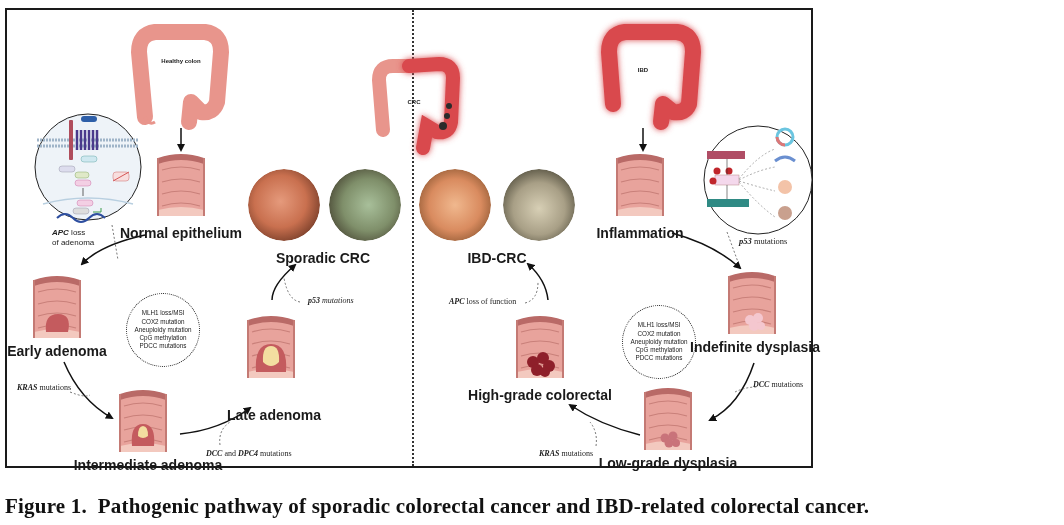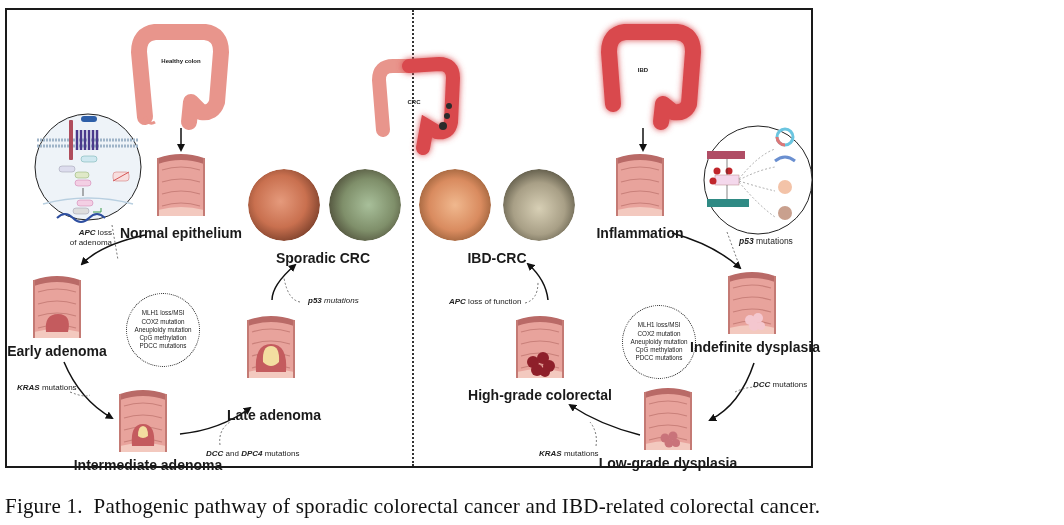--- a/index.html
+++ b/index.html
@@ -2,26 +2,26 @@
 <html><head>
 <meta charset="utf-8">
 <style>
   html, body { margin:0; padding:0; background:#ffffff; }
   body { width:1064px; height:525px; position:relative; overflow:hidden; font-family:"Liberation Sans", sans-serif; }
   .frame { position:absolute; left:5px; top:8px; width:808px; height:460px; border:2px solid #1a1a1a; box-sizing:border-box; background:#fff; }
   .divider { position:absolute; left:405px; top:0; height:100%; border-left:2px dotted #333; }
   .abs { position:absolute; }
   .lbl { position:absolute; font-weight:bold; font-size:14px; color:#1a1a1a; white-space:nowrap; transform:translateX(-50%); }
   .lbl-sm { position:absolute; font-weight:bold; font-size:6px; color:#1a1a1a; white-space:nowrap; transform:translateX(-50%); }
-  .mut { position:absolute; font-size:8px; color:#222; white-space:nowrap; }
+  .mut { position:absolute; font-size:8px; color:#222; white-space:nowrap;font-family:Liberation Serif, serif; }
   .mut b { font-style:italic; }
   .factors { position:absolute; width:74px; height:74px; border:1.5px dotted #222; border-radius:50%; box-sizing:border-box;
              display:flex; flex-direction:column; align-items:center; justify-content:center; font-size:6.3px; line-height:8.2px; color:#222; text-align:center; }
   .photo { position:absolute; width:72px; height:72px; border-radius:50%; overflow:hidden; }
-  .caption { position:absolute; left:5px; top:494px; font-family:"Liberation Serif", serif; font-weight:normal; font-size:21px; color:#111; white-space:nowrap; letter-spacing:0.2px; }
+  .caption { position:absolute; left:5px; top:494px; font-family:"Liberation Serif", serif; font-weight:bold; font-size:21px; color:#111; white-space:nowrap; letter-spacing:0.2px; }
   .tissue { position:absolute; }
   svg { overflow:visible; }
 </style>
 </head>
 <body>
 
 <svg width="0" height="0" style="position:absolute">
   <defs>
     <marker id="ah" markerWidth="8" markerHeight="8" refX="6" refY="4" orient="auto" markerUnits="userSpaceOnUse">
       <path d="M0,0 L8,4 L0,8 Z" fill="#111"></path>
@@ -122,21 +122,21 @@
   <rect x="42" y="68" width="16" height="6" rx="3" fill="#f3cfe4" stroke="#c7a" stroke-width="0.5"></rect>
   <rect x="80" y="60" width="16" height="9" rx="3" fill="#f8dede" stroke="#c66" stroke-width="0.5"></rect>
   <line x1="80" y1="69" x2="96" y2="60" stroke="#c33" stroke-width="0.8"></line>
   <line x1="50" y1="76" x2="50" y2="84" stroke="#222" stroke-width="0.7"></line>
   <path d="M10,92 Q55,80 100,92" stroke="#b8cfe0" stroke-width="1.5" fill="none"></path>
   <rect x="44" y="88" width="16" height="6" rx="3" fill="#f3cfe4" stroke="#c7a" stroke-width="0.5"></rect>
   <rect x="40" y="96" width="16" height="6" rx="3" fill="#ddd" stroke="#99a" stroke-width="0.5"></rect>
   <path d="M24,106 Q32,98 40,106 T56,106 T72,106" stroke="#2e4fa0" stroke-width="2" fill="none"></path>
   <path d="M60,100 h8 v-4" stroke="#3a9a4a" stroke-width="1" fill="none"></path>
 </svg>
-<div class="abs" style="left:52px;top:228px;font-size:8px;text-align:right;width:60px;color:#222;line-height:10px">
+<div class="abs" style="left:52px;top:228px;font-size:8px;text-align:left;width:60px;color:#222;line-height:10px">
   <b><i>APC</i></b><span> loss</span><br>
   <span>of adenoma</span>
 </div>
 
 <svg class="abs" style="left:703px;top:125px" width="110" height="110">
   <circle cx="55" cy="55" r="54" fill="#fff" stroke="#222" stroke-width="1"></circle>
   <rect x="4" y="26" width="38" height="8" fill="#b04d65"></rect>
   <rect x="12" y="50" width="24" height="10" fill="#f4d8ec" stroke="#b88" stroke-width="0.5"></rect>
   <circle cx="14" cy="46" r="3.5" fill="#c0262c"></circle>
     <circle cx="26" cy="46" r="3.5" fill="#c0262c"></circle>

